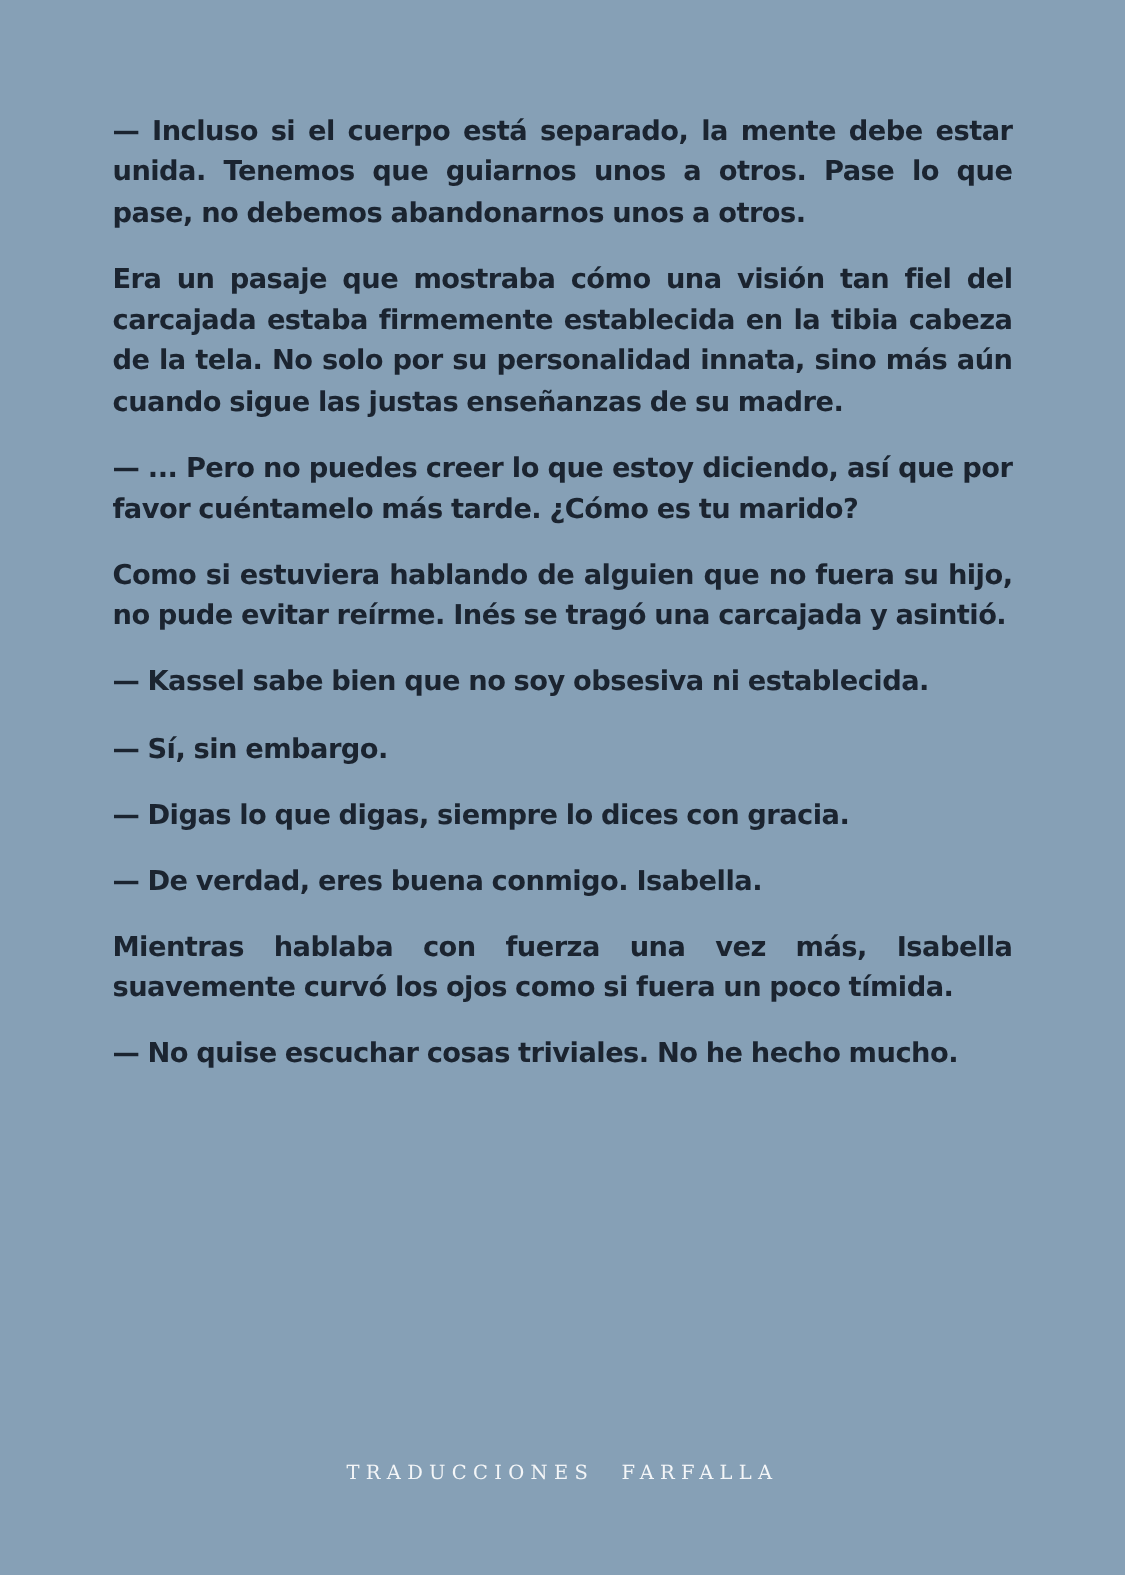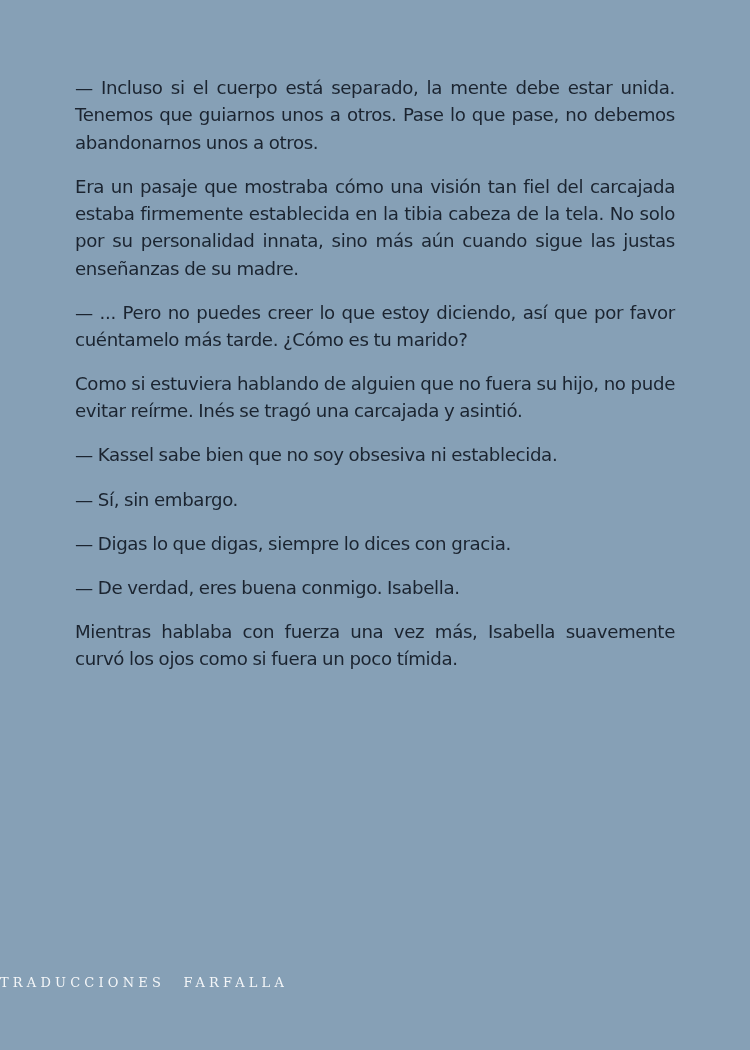--- a/index.html
+++ b/index.html
@@ -21,41 +21,44 @@
       color: #1b2430;
       font-family: "DejaVu Sans", sans-serif;
       font-size: 18.2px;
       line-height: 27.3px;
       letter-spacing: -0.35px;
       word-spacing: -0.5px;
     }
     .page p {
       margin: 0 0 16.8px 0;
       text-align: justify;
+      font-weight: bold;
     }
     .footer {
       position: absolute;
       left: 0;
       top: 975px;
       width: 750px;
+      text-align: center;
       color: #f4f6f8;
       font-family: "DejaVu Serif", serif;
       font-size: 13px;
       letter-spacing: 4.2px;
       word-spacing: 10px;
     }
   </style>
 </head>
 <body>
 
 <div class="page">
   <p>— Incluso si el cuerpo está separado, la mente debe estar unida. Tenemos que guiarnos unos a otros. Pase lo que pase, no debemos abandonarnos unos a otros.</p>
   <p>Era un pasaje que mostraba cómo una visión tan fiel del carcajada estaba firmemente establecida en la tibia cabeza de la tela. No solo por su personalidad innata, sino más aún cuando sigue las justas enseñanzas de su madre.</p>
   <p>— ... Pero no puedes creer lo que estoy diciendo, así que por favor cuéntamelo más tarde. ¿Cómo es tu marido?</p>
   <p>Como si estuviera hablando de alguien que no fuera su hijo, no pude evitar reírme. Inés se tragó una carcajada y asintió.</p>
   <p>— Kassel sabe bien que no soy obsesiva ni establecida.</p>
   <p>— Sí, sin embargo.</p>
   <p>— Digas lo que digas, siempre lo dices con gracia.</p>
   <p>— De verdad, eres buena conmigo. Isabella.</p>
   <p>Mientras hablaba con fuerza una vez más, Isabella suavemente curvó los ojos como si fuera un poco tímida.</p>
+  <p>— No quise escuchar cosas triviales. No he hecho mucho.</p>
 </div>
 
 <div class="footer">TRADUCCIONES FARFALLA</div>
 
 </body></html>

